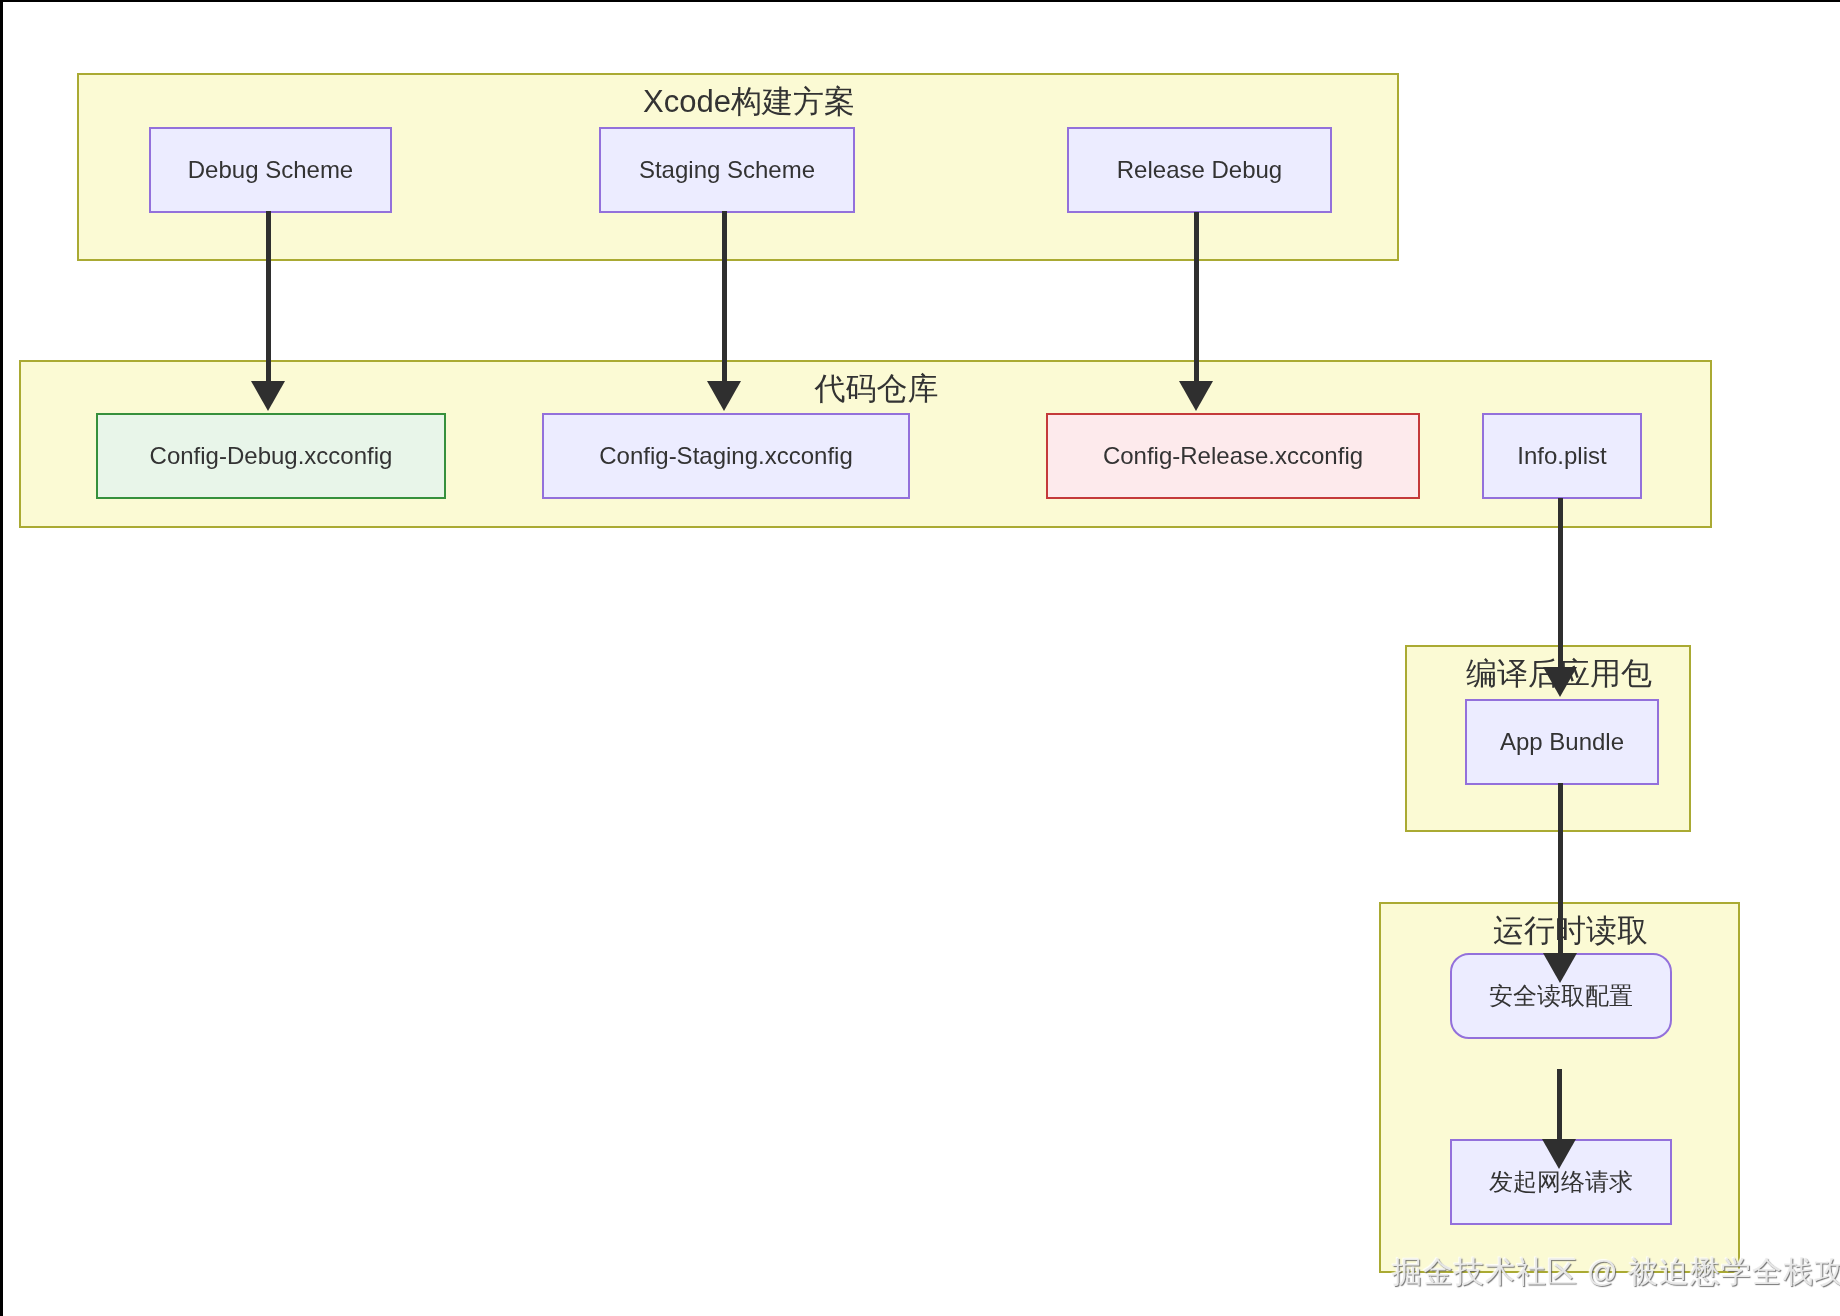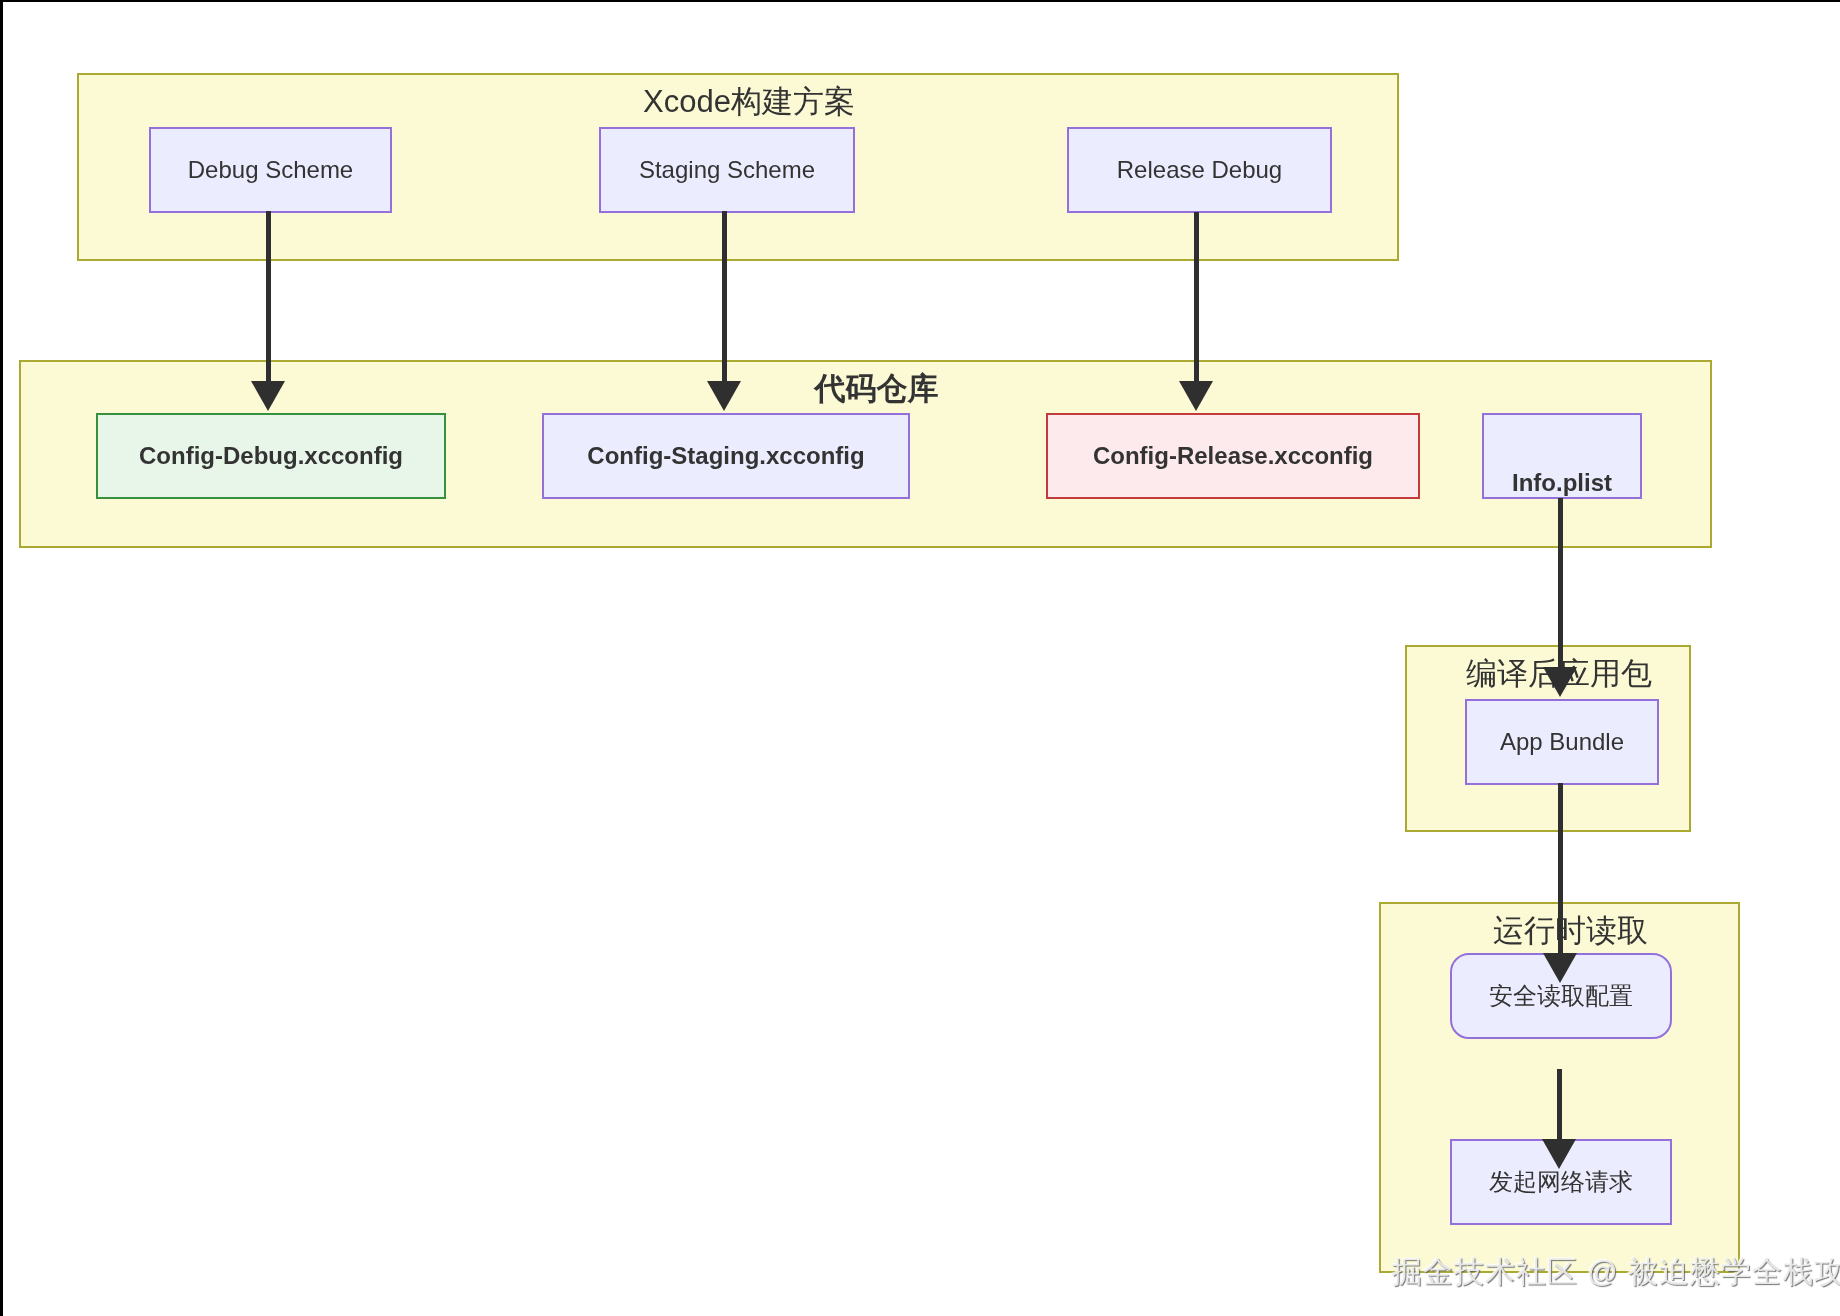--- a/index.html
+++ b/index.html
@@ -75,32 +75,32 @@
     <span>Debug Scheme</span>
   </div>
   <div class="node" style="left:520px; top:52px; width:256px; height:86px;">
     <span>Staging Scheme</span>
   </div>
   <div class="node" style="left:988px; top:52px; width:265px; height:86px;">
     <span>Release Debug</span>
   </div>
 </section>
 
-<section class="cluster" style="left:19px; top:360px; width:1693px; height:188px;font-weight:bold;">
+<section class="cluster" style="left:19px; top:360px; width:1693px; height:168px;">
   <div class="cluster-title">代码仓库</div>
   <div class="node green" style="left:75px; top:51px; width:350px; height:86px;">
     <span>Config-Debug.xcconfig</span>
   </div>
   <div class="node" style="left:521px; top:51px; width:368px; height:86px;text-align:right;">
     <span>Config-Staging.xcconfig</span>
   </div>
   <div class="node red" style="left:1025px; top:51px; width:374px; height:86px;">
     <span>Config-Release.xcconfig</span>
   </div>
-  <div class="node" style="left:1461px; top:51px; width:160px; height:86px;align-items:flex-end;">
+  <div class="node" style="left:1461px; top:51px; width:160px; height:86px;">
     <span>Info.plist</span>
   </div>
 </section>
 
 <section class="cluster" style="left:1405px; top:645px; width:286px; height:187px;">
   <div class="cluster-title">编译后应用包</div>
   <div class="node" style="left:58px; top:52px; width:194px; height:86px;">
     <span>App Bundle</span>
   </div>
 </section>

